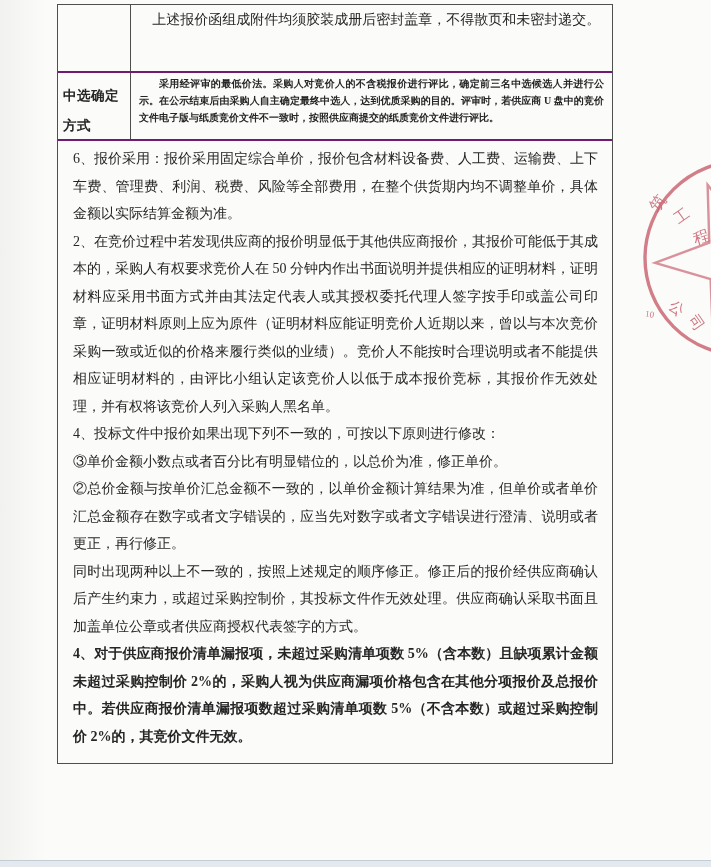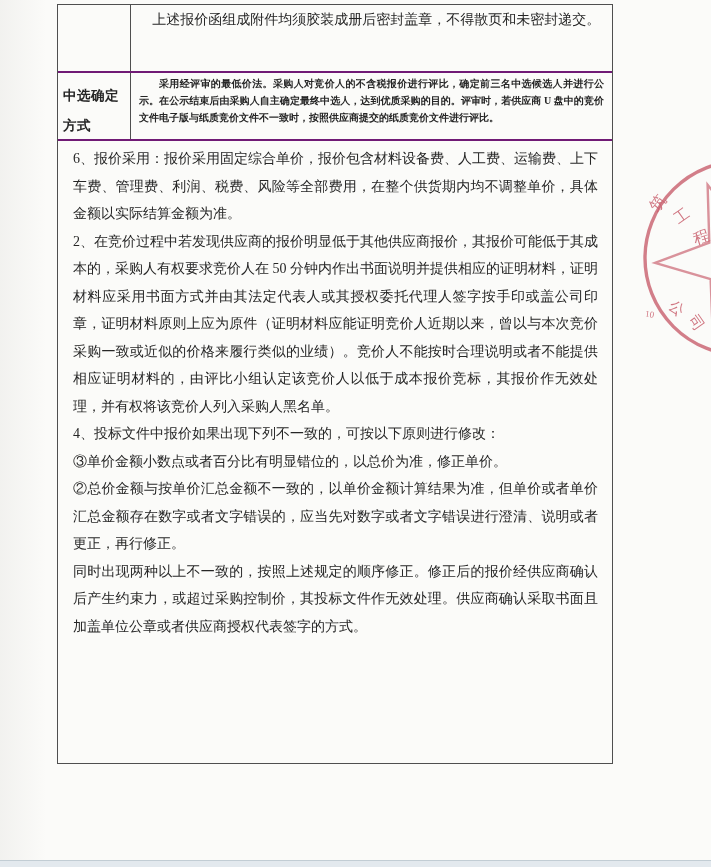--- a/index.html
+++ b/index.html
@@ -85,20 +85,21 @@
     </div>
 
     <div class="trow row3">
       <div class="cell content-cell">
         <p>6、报价采用：报价采用固定综合单价，报价包含材料设备费、人工费、运输费、上下车费、管理费、利润、税费、风险等全部费用，在整个供货期内均不调整单价，具体金额以实际结算金额为准。</p>
         <p>2、在竞价过程中若发现供应商的报价明显低于其他供应商报价，其报价可能低于其成本的，采购人有权要求竞价人在 50 分钟内作出书面说明并提供相应的证明材料，证明材料应采用书面方式并由其法定代表人或其授权委托代理人签字按手印或盖公司印章，证明材料原则上应为原件（证明材料应能证明竞价人近期以来，曾以与本次竞价采购一致或近似的价格来履行类似的业绩）。竞价人不能按时合理说明或者不能提供相应证明材料的，由评比小组认定该竞价人以低于成本报价竞标，其报价作无效处理，并有权将该竞价人列入采购人黑名单。</p>
         <p>4、投标文件中报价如果出现下列不一致的，可按以下原则进行修改：</p>
         <p>③单价金额小数点或者百分比有明显错位的，以总价为准，修正单价。</p>
         <p>②总价金额与按单价汇总金额不一致的，以单价金额计算结果为准，但单价或者单价汇总金额存在数字或者文字错误的，应当先对数字或者文字错误进行澄清、说明或者更正，再行修正。</p>
         <p>同时出现两种以上不一致的，按照上述规定的顺序修正。修正后的报价经供应商确认后产生约束力，或超过采购控制价，其投标文件作无效处理。供应商确认采取书面且加盖单位公章或者供应商授权代表签字的方式。</p>
+        <p class="bold">4、对于供应商报价清单漏报项，未超过采购清单项数 5%（含本数）且缺项累计金额未超过采购控制价 2%的，采购人视为供应商漏项价格包含在其他分项报价及总报价中。若供应商报价清单漏报项数超过采购清单项数 5%（不含本数）或超过采购控制价 2%的，其竞价文件无效。</p>
       </div>
     </div>
 
   </div>
 
   <svg class="stamp" viewBox="0 0 91 200" xmlns="http://www.w3.org/2000/svg">
     <g stroke="#c9606e" fill="none" opacity="0.8">
       <circle cx="122" cy="98" r="97" stroke-width="3.4"></circle>
       <path stroke-width="2.4" opacity="0.85" d="M87.6,24.8 L123.6,70.2 L178,50.7 L146,98.9 L181.3,144.7 L125.6,129.1 L92.9,176.9 L90.6,119.1 L35.1,102.8 L89.3,82.7 Z"></path>
     </g>

